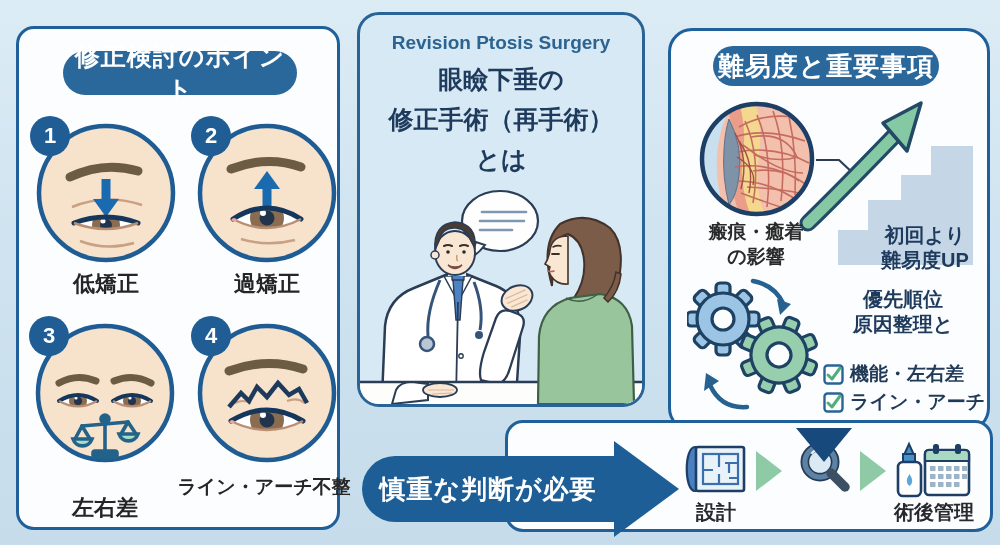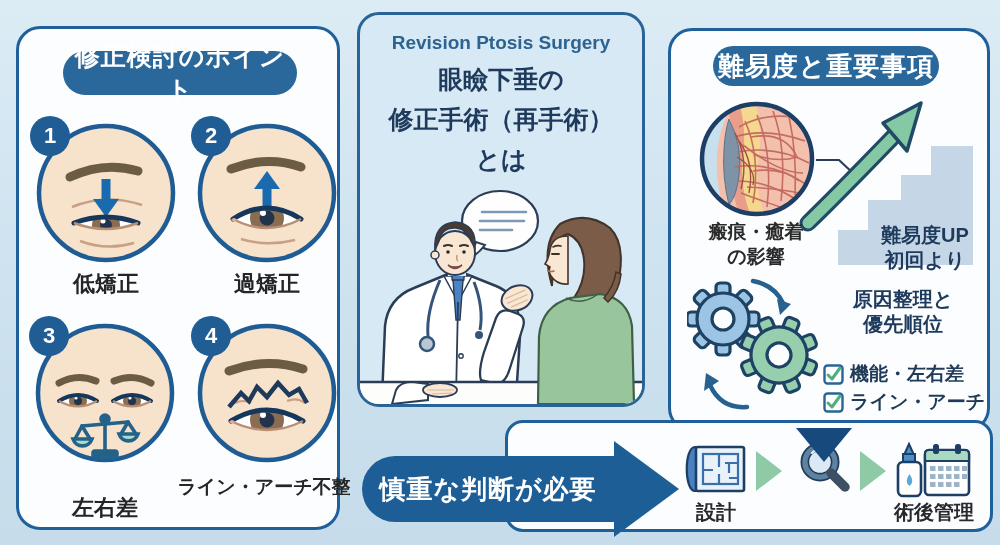--- a/index.html
+++ b/index.html
@@ -5,21 +5,21 @@
   html,body{margin:0;padding:0;}
   .stage{
     position:relative;width:1000px;height:545px;overflow:hidden;
     font-family:"Liberation Sans","DejaVu Sans",sans-serif;
     background:linear-gradient(180deg,#dcecf5 0%,#cfe3f0 45%,#c6dcea 100%);
   }
   .panel{position:absolute;background:#fbfdff;border:3px solid #20609a;border-radius:24px;box-sizing:border-box;}
   .pill{position:absolute;background:#2a689c;color:#fff;font-weight:700;text-align:center;border-radius:24px;
         display:flex;align-items:center;justify-content:center;letter-spacing:1px;}
   
-  .panel-left{left:16px;top:26px;width:324px;height:504px;}
+  .panel-left{left:16px;top:26px;width:324px;height:504px;border-radius:18px;}
   .pill-left{left:44px;top:22px;width:234px;height:44px;font-size:25px;}
   .face{position:absolute;width:144px;height:144px;}
   .face svg{position:absolute;left:0;top:0;}
   .badge{position:absolute;left:-4px;top:-5px;width:40px;height:40px;border-radius:50%;background:#1f5d94;
          color:#fff;font-weight:700;font-size:22px;display:flex;align-items:center;justify-content:center;}
   .face-label{position:absolute;text-align:center;font-weight:700;color:#252525;font-size:22px;line-height:26px;font-family:Liberation Mono, monospace;}
   
   .panel-center{left:357px;top:12px;width:288px;height:395px;background:#d7e9f4;border-color:#2a6496;border-radius:22px;overflow:hidden;}
   .c-sub{position:absolute;left:0;top:17px;width:100%;text-align:center;color:#2d6390;font-size:19px;font-weight:700;}
   .c-title{position:absolute;left:0;top:44px;width:100%;text-align:center;color:#1e3a5c;font-size:25px;font-weight:800;line-height:40px;}
@@ -293,22 +293,22 @@
           <path d="M42,60 Q62,72 58,88"></path>
         </g>
       </g>
       <circle cx="62" cy="62" r="55" fill="none" stroke="#1d3f66" stroke-width="4.5"></circle>
     </svg>
     <div class="r-label scar-label">
       <div>瘢痕・癒着</div>
       <div>の影響</div>
     </div>
     <div class="r-label stairs-label">
+      <div>初回より</div>
       <div>難易度UP</div>
-      <div>初回より</div>
     </div>
 
     <svg class="gears-svg" viewBox="0 0 160 152">
       <g transform="translate(36,46)">
         <g fill="#9cc4e4" stroke="#1d4263" stroke-width="3.2">
           <g>
               <rect x="-7" y="-36" width="14" height="16" rx="4"></rect>
             </g>
           <g transform="rotate(45)">
               <rect x="-7" y="-36" width="14" height="16" rx="4"></rect>
@@ -367,22 +367,22 @@
       </g>
       <g stroke="#26618f" stroke-width="4.5" fill="none" stroke-linecap="round">
         <path d="M66,8 Q88,12 97,32"></path>
         <polygon points="90,26 104,31 93,42" fill="#26618f" stroke="none"></polygon>
         <path d="M60,134 Q34,136 23,112"></path>
         <polygon points="17,118 19,100 32,108" fill="#26618f" stroke="none"></polygon>
       </g>
     </svg>
 
     <div class="r-label cause-label">
+      <div>優先順位</div>
       <div>原因整理と</div>
-      <div>優先順位</div>
     </div>
 
     <div class="check-row" style="top:306px">
       <svg width="21" height="21" viewBox="0 0 21 21">
         <rect x="1.5" y="1.5" width="18" height="18" rx="3" fill="#ffffff" stroke="#2a6496" stroke-width="2.4"></rect>
         <path d="M5,11 L9,15 L17,4" fill="none" stroke="#4fae7e" stroke-width="3" stroke-linecap="round" stroke-linejoin="round"></path>
       </svg>
       <span>機能・左右差</span>
     </div>
     <div class="check-row" style="top:334px">

